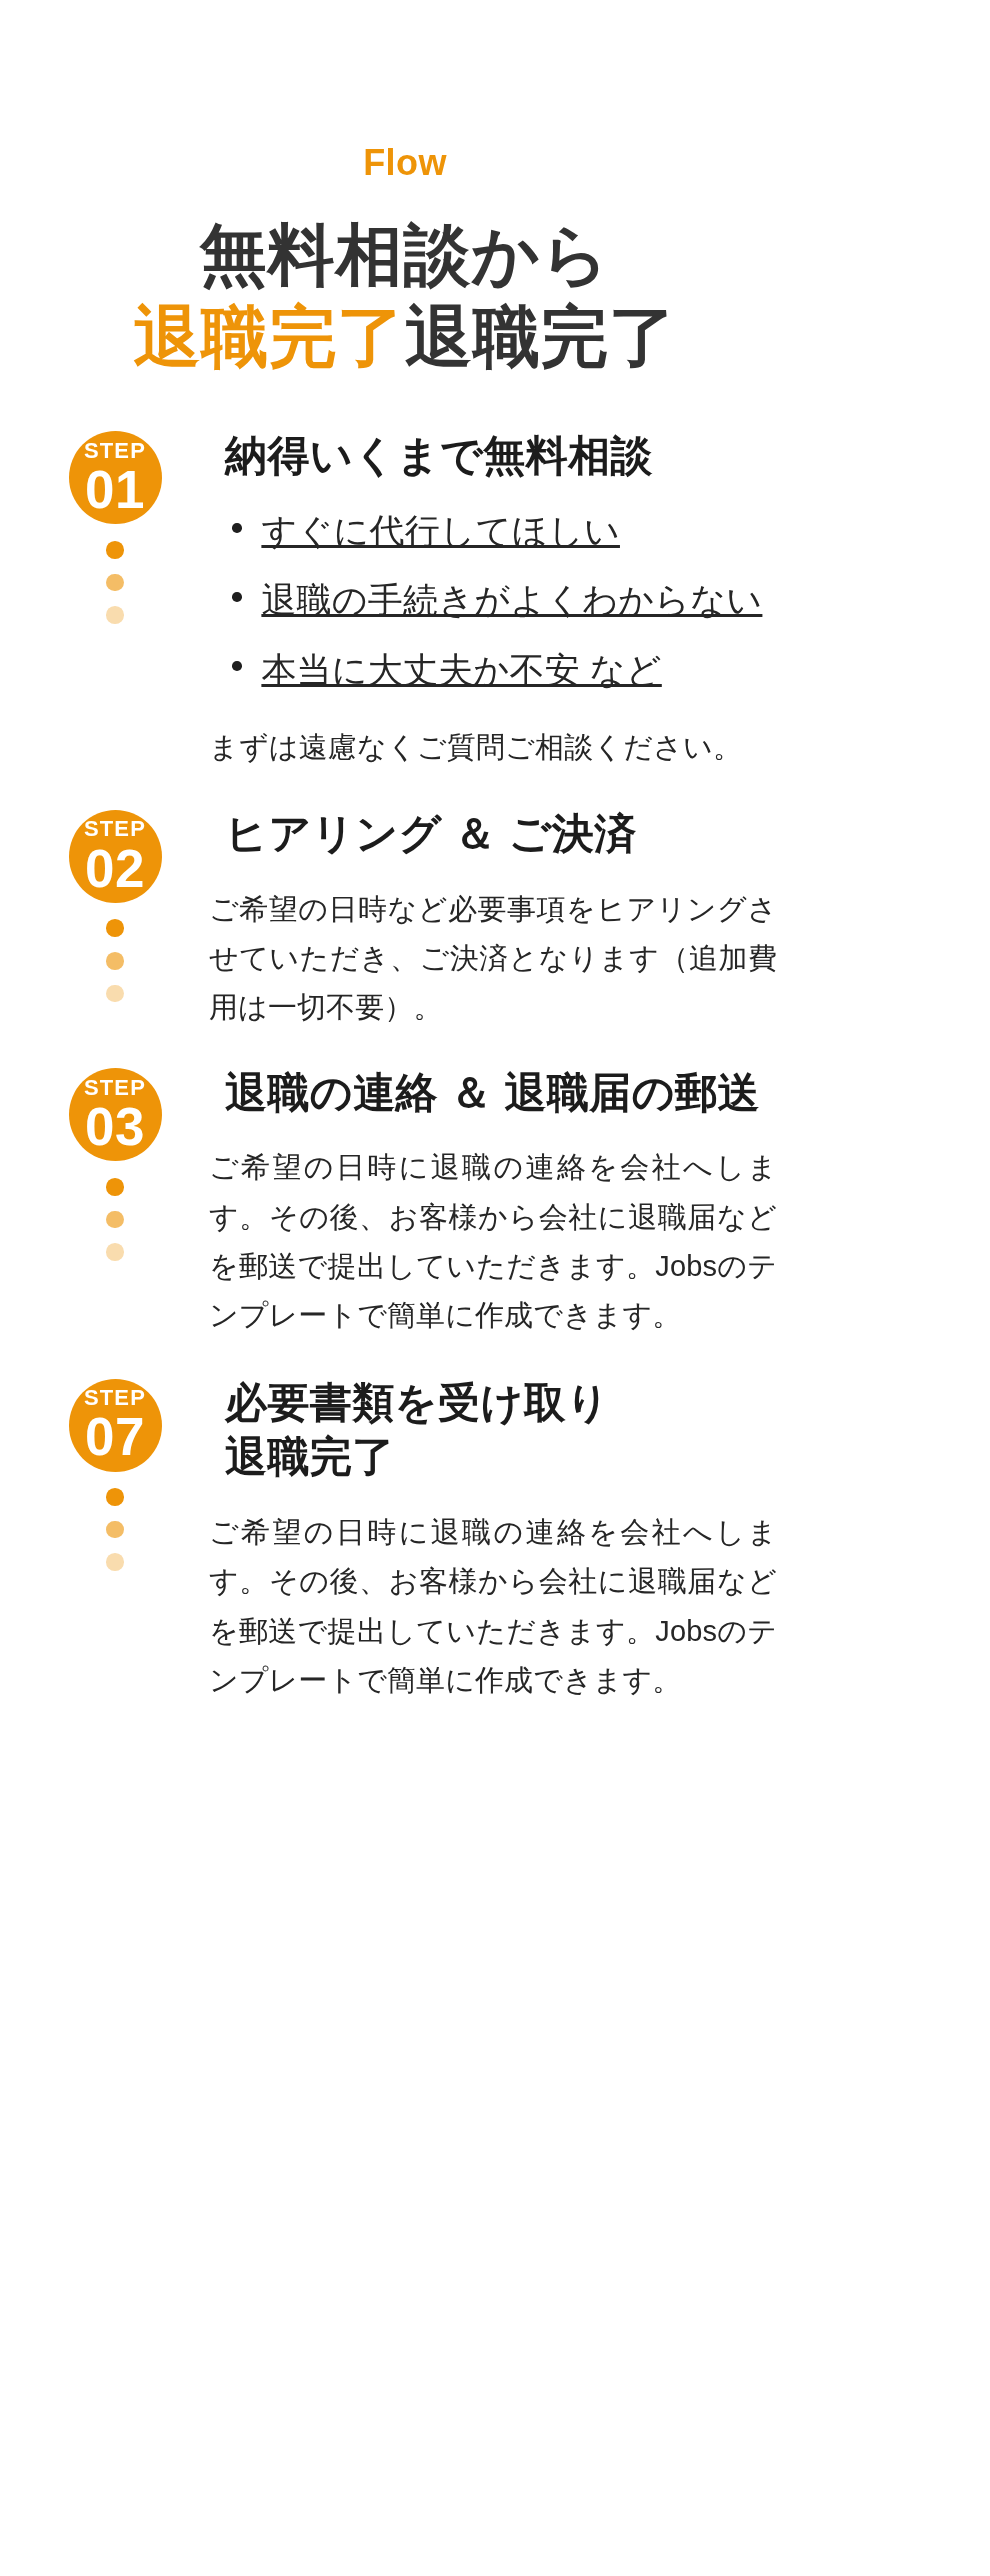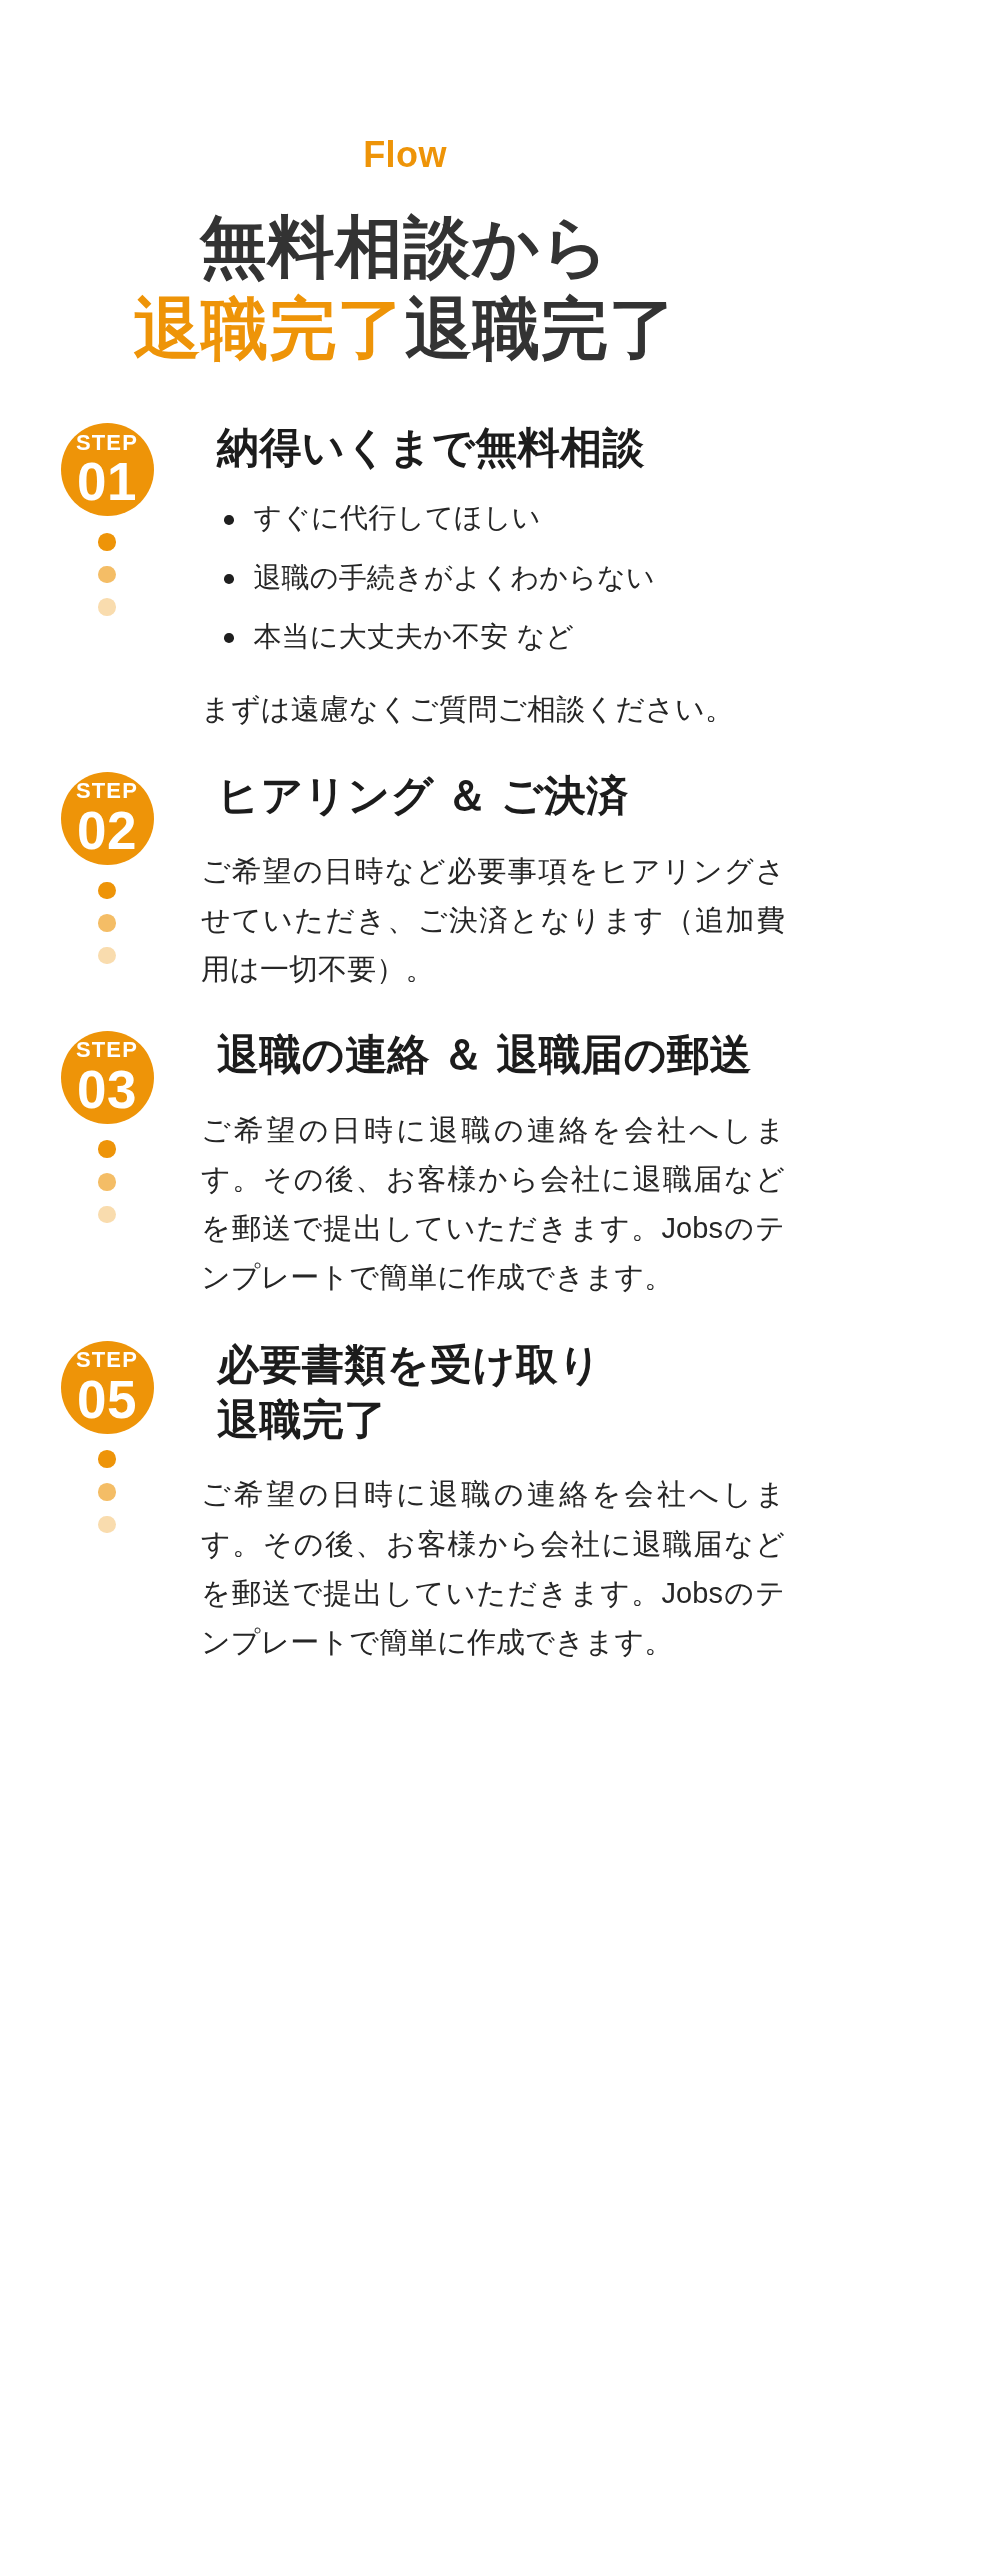--- a/index.html
+++ b/index.html
@@ -12,21 +12,21 @@
     height: 2576px;
     font-family: "Liberation Sans", "DejaVu Sans", sans-serif;
     color: #2b2b2b;
     overflow: hidden;
     position: relative;
   }
 
   .page {
     width: 810px;
     min-height: 2576px;
-    padding: 0;
+    padding: 8px;
     box-sizing: border-box;
     position: relative;
   }
 
   
   .eyebrow {
     text-align: center;
     color: #EE9408;
     font-size: 36px;
     font-weight: bold;
@@ -138,26 +138,27 @@
     display: block;
   }
 
   .bullets {
     list-style: none;
     margin: 0 0 32px 0;
     padding: 0 0 0 19.4px;
   }
   .bullets li {
     position: relative;
-    font-size: 28px;
+    font-size: 35px;
     line-height: 1.42;
     color: #262626;
     padding-left: 33px;
     margin-bottom: 19.4px;
     letter-spacing: 0.2px;
+    text-decoration: underline;
   }
   .bullets li:last-child { margin-bottom: 0; }
   .bullets li::before {
     content: "";
     position: absolute;
     left: 3.5px;
     top: 16.7px;
     width: 9.7px;
     height: 9.7px;
     border-radius: 50%;
@@ -265,21 +266,21 @@
         <p class="desc">
           <span class="para">ご希望の日時に退職の連絡を会社へします。その後、お客様から会社に退職届などを郵送で提出していただきます。Jobsのテンプレートで簡単に作成できます。</span>
         </p>
       </div>
     </section>
 
     <section class="step step-4">
       <div class="badge-col">
         <div class="badge">
           <span class="badge-word">STEP</span>
-          <span class="badge-num">05</span>
+          <span class="badge-num">07</span>
         </div>
         <div class="dots">
           <span class="dot d1"></span>
           <span class="dot d2"></span>
           <span class="dot d3"></span>
         </div>
       </div>
       <div class="step-body">
         <h2 class="step-title">
           <span class="tl">必要書類を受け取り</span>

